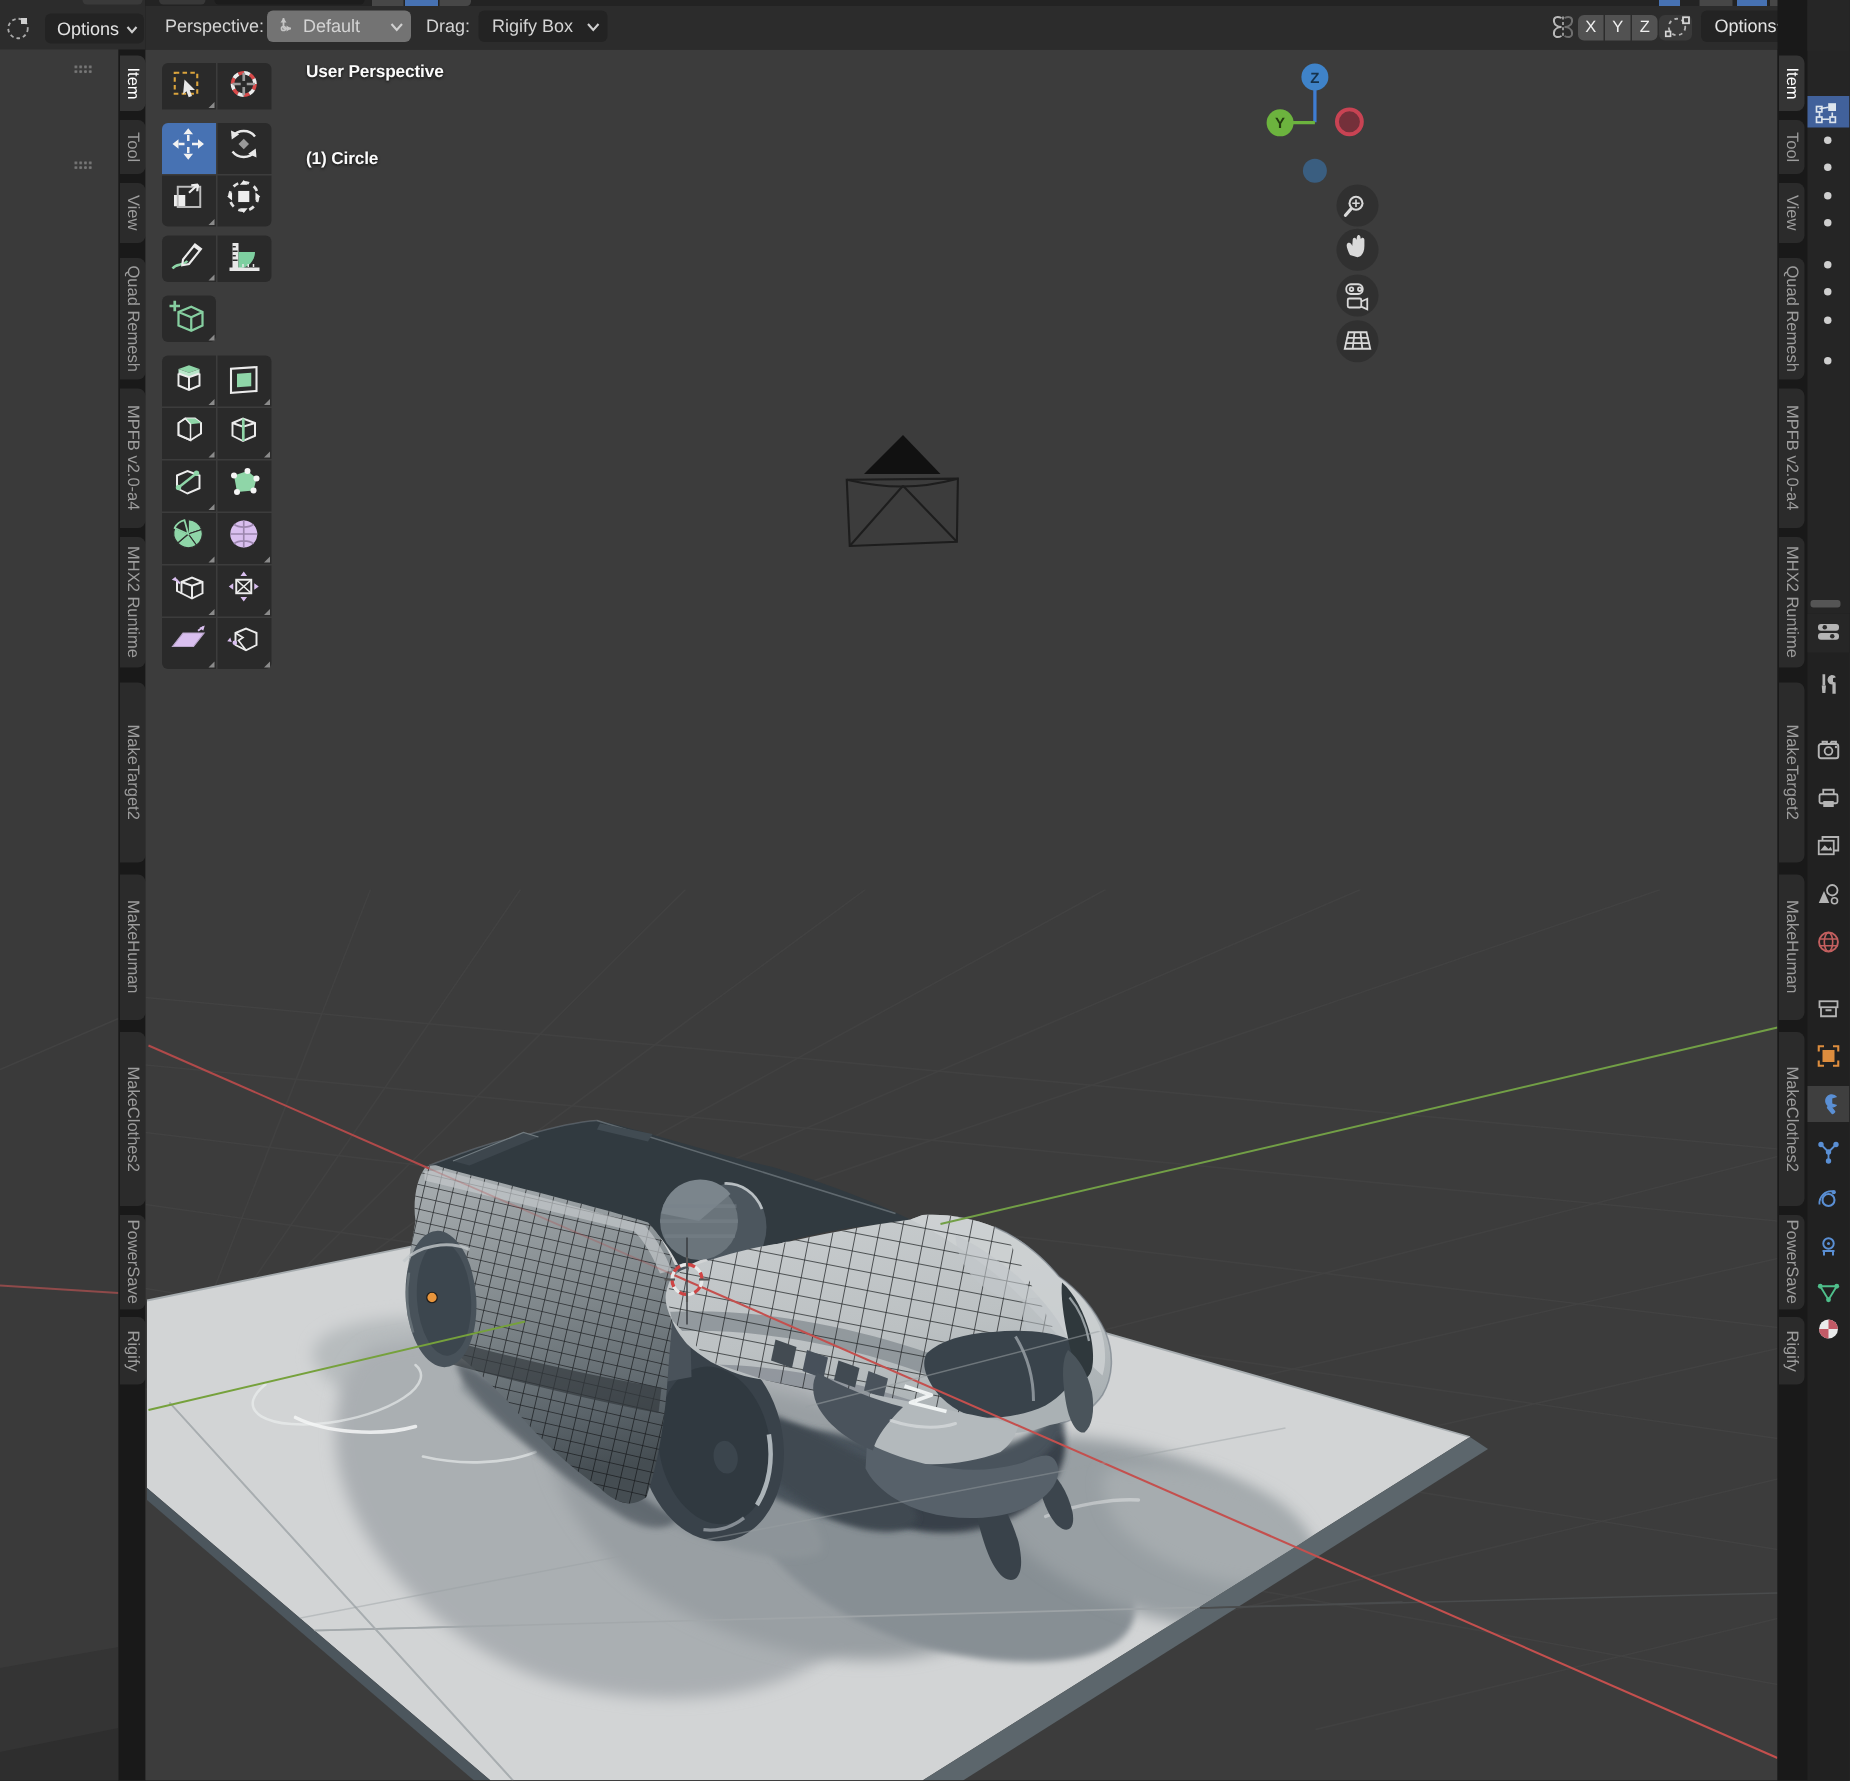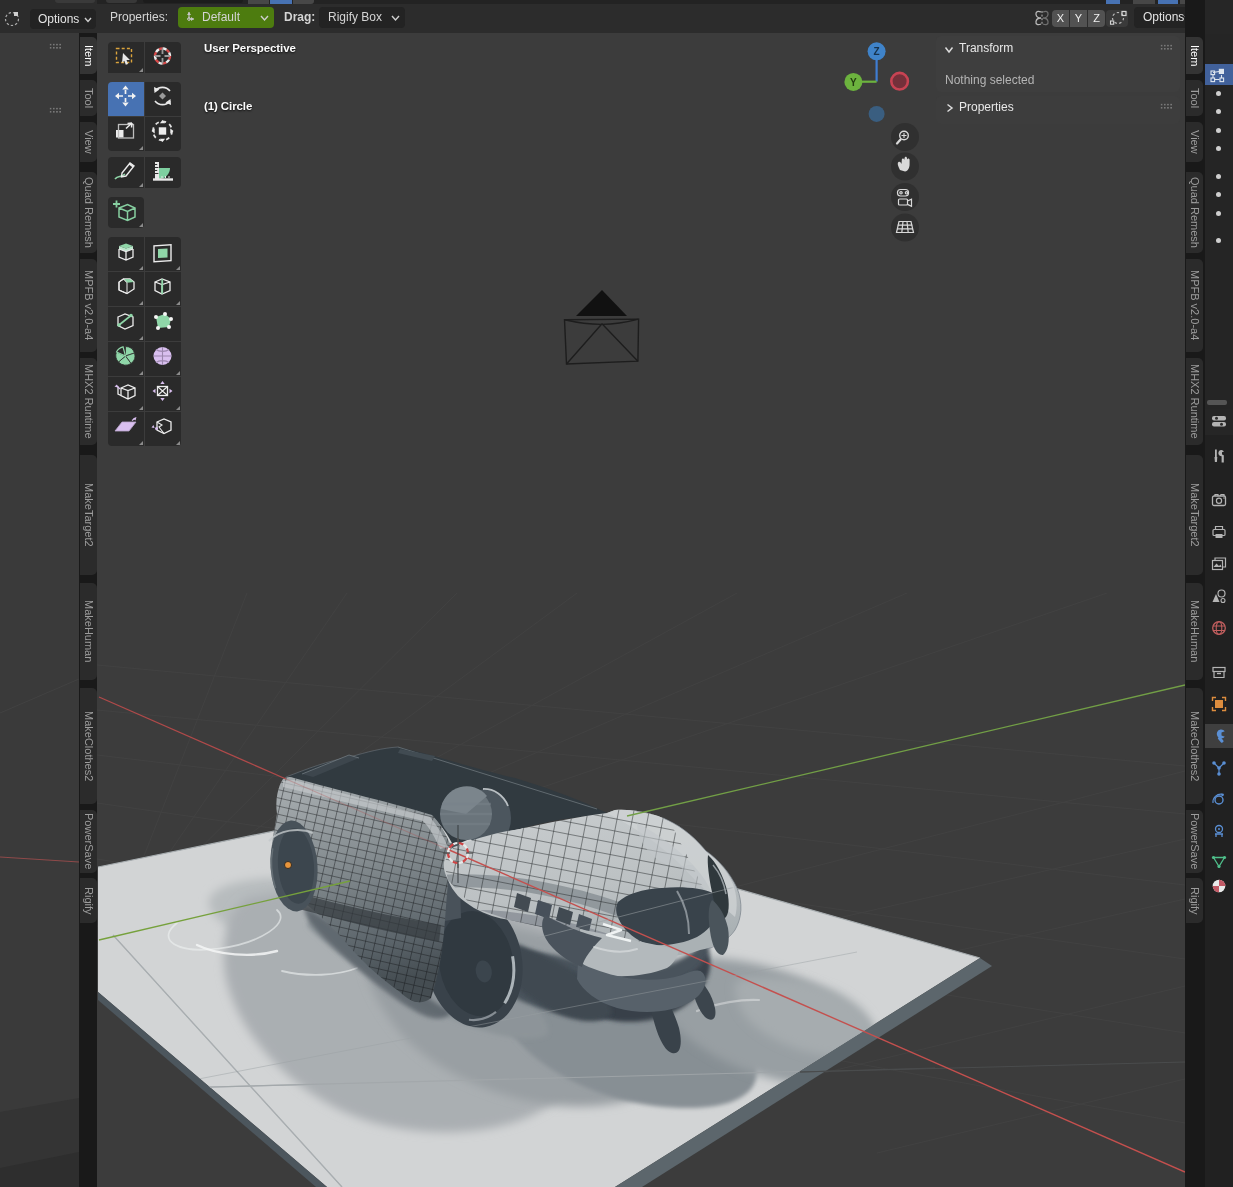--- a/index.html
+++ b/index.html
@@ -298,33 +298,33 @@
     <div class="abs" style="left:151px;top:0;width:21px;height:4px;background:#474747;"></div>
     <div class="abs" style="left:173px;top:0;width:22px;height:4px;background:#4772b3;"></div>
     <div class="abs" style="left:196px;top:0;width:21px;height:4px;background:#474747;border-radius:0 0 3px 0;"></div>
     <div class="abs" style="left:1009px;top:0;width:14px;height:4px;background:#4772b3;"></div>
     <div class="abs" style="left:1036px;top:0;width:22px;height:4px;background:#474747;"></div>
     <div class="abs" style="left:1061px;top:0;width:20px;height:4px;background:#4772b3;"></div>
     <div class="abs" style="left:1083px;top:0;width:21px;height:4px;background:#474747;border-radius:0 0 3px 0;"></div>
   </div>
 
   <div class="abs" id="mainheader" style="left:97px;top:4px;width:1108px;height:29px;background:#2c2c2c;color:#d4d4d4;font-size:12px;">
-    <div class="abs" style="left:13px;top:6px;">Properties:</div>
-    <div class="abs" style="left:81px;top:3px;width:96px;height:21px;background:#4d7c0f;border-radius:4px;">
+    <div class="abs" style="left:13px;top:6px;">Perspective:</div>
+    <div class="abs" style="left:81px;top:3px;width:96px;height:21px;background:#737373;border-radius:4px;">
       <svg class="abs" style="left:4px;top:3px;" width="15" height="15" viewBox="0 0 15 15">
         <path d="M7 2 L7 9 M7 9 L12 9" stroke="#c5c5c5" stroke-width="1.2" fill="none"></path>
         <path d="M7 2 l-2 3 h4 z M12 9 l-3 -2 v4 z" fill="#c5c5c5"></path>
         <circle cx="7" cy="9" r="1.4" fill="none" stroke="#c5c5c5"></circle>
       </svg>
       <div class="abs" style="left:24px;top:3px;">Default</div>
       <svg width="9" height="7" viewBox="0 0 9 7" style="position:absolute;right:5px;top:8px;">
           <path d="M1,1 L4.5,5 L8,1" stroke="#cfcfcf" stroke-width="1.4" fill="none"></path>
         </svg>
     </div>
-    <div class="abs" style="left:187px;top:6px;font-weight:bold;">Drag:</div>
+    <div class="abs" style="left:187px;top:6px;">Drag:</div>
     <div class="abs" style="left:222px;top:3px;width:86px;height:21px;background:#232323;border-radius:4px;">
       <div class="abs" style="left:9px;top:3px;">Rigify Box</div>
       <svg width="9" height="7" viewBox="0 0 9 7" style="position:absolute;right:5px;top:8px;">
           <path d="M1,1 L4.5,5 L8,1" stroke="#cfcfcf" stroke-width="1.4" fill="none"></path>
         </svg>
     </div>
 
     <svg class="abs" style="left:936px;top:5px;" width="18" height="18" viewBox="0 0 18 18">
       <path d="M8 3 C5 1.5 2.5 2.5 3 5.5 C3.4 8 6 9 8 9 C6 9 3.4 10 3 12.5 C2.5 15.5 5 16.5 8 15" fill="none" stroke="#b9b9b9" stroke-width="1.3"></path>
       <path d="M10 3 C13 1.5 15.5 2.5 15 5.5 C14.6 8 12 9 10 9 C12 9 14.6 10 15 12.5 C15.5 15.5 13 16.5 10 15" fill="none" stroke="#6f6f6f" stroke-width="1.3"></path>
@@ -514,35 +514,20 @@
         <svg width="35" height="30" viewBox="0 0 35 30" style="position:absolute;left:0;top:0;">
           <path d="M12,10 L19,7 L26,10 L26,18 L19,21.5 L12,18 Z" fill="none" stroke="#ececec" stroke-width="1.3"></path>
           <path d="M12,10 L17,13 L14,15 L19,21.5" fill="none" stroke="#ececec" stroke-width="1.1"></path>
           <path d="M8.5,13 l-2,2.5 l3,0.5 z" fill="#d9bfef"></path>
           <circle cx="11.5" cy="16.5" r="1.5" fill="#d9bfef"></circle>
         </svg>
         <i style="position:absolute;right:1px;bottom:1px;width:0;height:0;border-left:4px solid transparent;border-bottom:4px solid #8a8a8a;"></i>
       </div>
   </div>
 
-  <div class="abs" id="npanel" style="left:935px;top:33px;width:250px;height:1154px;">
-    <div class="abs" style="left:1px;top:3px;width:244px;height:56px;background:#3e3e3e;border-radius:5px;"></div>
-    <div class="abs" style="left:1px;top:63px;width:244px;height:28px;background:#3d3d3d;border-radius:5px;"></div>
-    <svg width="10" height="8" viewBox="0 0 10 8" style="position:absolute;left:9px;top:13px;">
-        <path d="M1.5,1.5 L5,6 L8.5,1.5" stroke="#dcdcdc" stroke-width="1.5" fill="none"></path>
-      </svg>
-    <div class="abs" style="left:24px;top:8px;color:#e8e8e8;font-size:12px;">Transform</div>
-    <div class="grip" style="left:225px;top:11px;"></div>
-    <div class="abs" style="left:10px;top:40px;color:#b5b5b5;font-size:12px;">Nothing selected</div>
-    <svg width="8" height="10" viewBox="0 0 8 10" style="position:absolute;left:11px;top:70px;">
-        <path d="M1.5,1.5 L6,5 L1.5,8.5" stroke="#dcdcdc" stroke-width="1.5" fill="none"></path>
-      </svg>
-    <div class="abs" style="left:24px;top:67px;color:#e8e8e8;font-size:12px;">Properties</div>
-    <div class="grip" style="left:225px;top:70px;"></div>
-  </div>
 
   <div class="abs" id="righttabs" style="left:1185px;top:0;width:20px;height:1187px;background:#191919;">
       <div class="tab vtext act" style="top: 37px; height: 37px;">Item</div>
       <div class="tab vtext" style="top: 80px; height: 36px;">Tool</div>
       <div class="tab vtext" style="top: 122px; height: 40px;">View</div>
       <div class="tab vtext" style="top: 172px; height: 81px;">Quad Remesh</div>
       <div class="tab vtext" style="top: 259px; height: 93px;">MPFB v2.0-a4</div>
       <div class="tab vtext" style="top: 358px; height: 87px;">MHX2 Runtime</div>
       <div class="tab vtext" style="top: 455px; height: 120px;">MakeTarget2</div>
       <div class="tab vtext" style="top: 583px; height: 97px;">MakeHuman</div>

